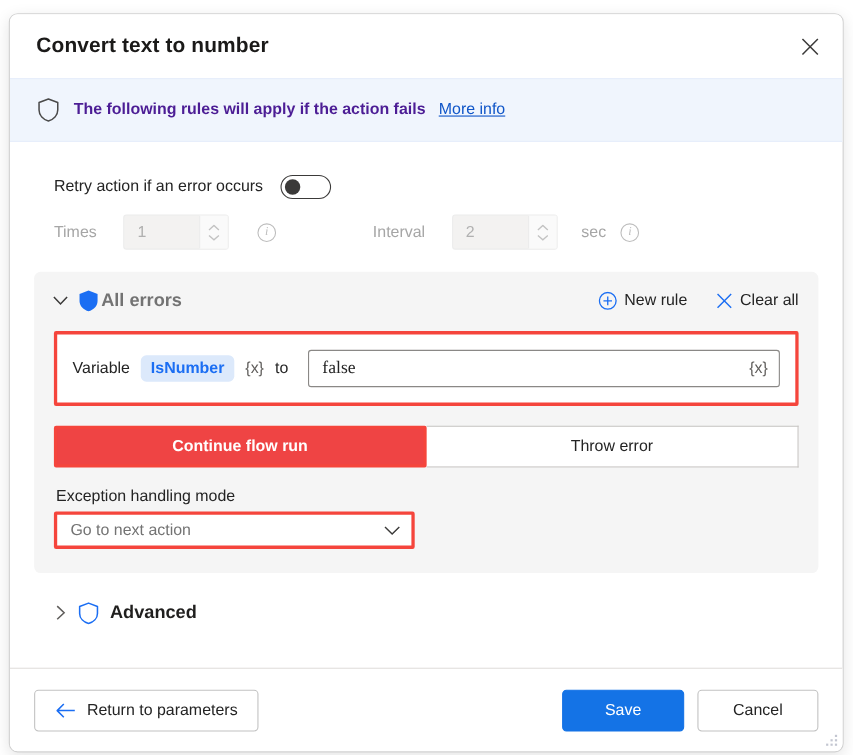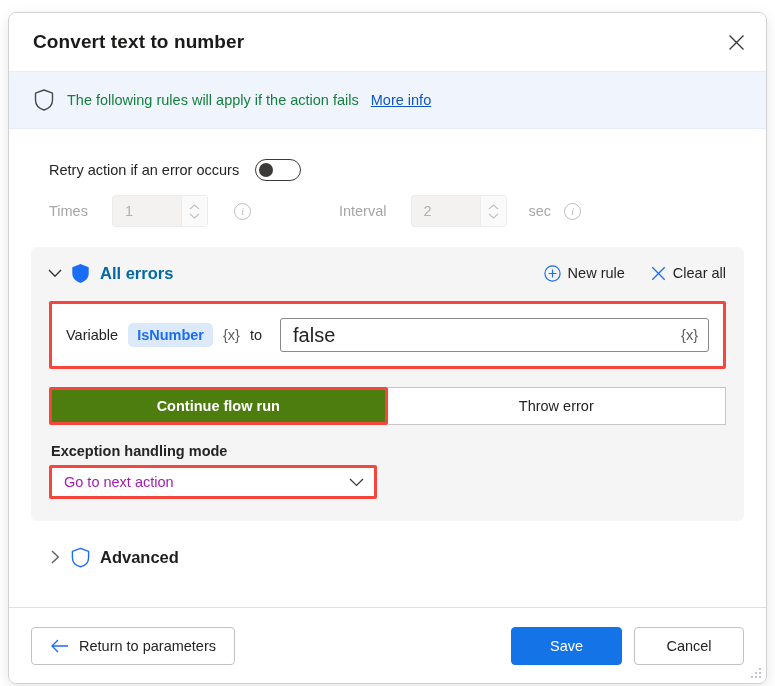--- a/index.html
+++ b/index.html
@@ -66,21 +66,22 @@
     border-top: 1px solid #e6eefb;
     border-bottom: 1px solid #e6eefb;
     display: flex;
     align-items: center;
     padding: 0 24px;
     box-sizing: border-box;
     gap: 12px;
   }
   .banner-text {
     font-size: 14.5px;
-    color: #15803d;
+    color: #4c1d95;
+    font-weight: bold;
   }
   .banner-link {
     font-size: 14.5px;
     color: #0f55c8;
     text-decoration: underline;
     cursor: pointer;
   }
 
   
   .body {
@@ -199,22 +200,22 @@
   .chev {
     width: 20px;
     display: flex;
     align-items: center;
     justify-content: center;
     cursor: pointer;
   }
   .card-title {
     font-size: 16.5px;
     font-weight: 700;
-    color: #0369a1;
-    margin-left: 10px;
+    color: #737373;
+    margin-left: 2px;
     flex: 1 1 auto;
   }
   .shield-wrap { margin-left: 6px; display: flex; align-items: center;}
   .card-action {
     display: flex;
     align-items: center;
     gap: 7px;
     font-size: 14.5px;
     color: #242424;
     cursor: pointer;
@@ -258,69 +259,69 @@
     border: 1px solid #8a8886;
     border-radius: 3px;
     display: flex;
     align-items: center;
     padding: 0 10px 0 12px;
     box-sizing: border-box;
     margin-left: 8px;
   }
   .val-text {
     flex: 1 1 auto;
-    font-size: 20px;
+    font-size: 16px;
     color: #242424;
+    font-family: Liberation Serif, serif;
   }
 
   
   .seg-wrap {
     margin: 18px 18px 0 18px;
     display: flex;
     height: 38px;
   }
   .seg {
     flex: 1 1 50%;
     display: flex;
     align-items: center;
     justify-content: center;
     font-size: 14.5px;
     cursor: pointer;
     box-sizing: border-box;
   }
   .seg-on {
-    background: #4d7c0f;
+    background: #ef4444;
     color: #ffffff;
     font-weight: 700;
   }
   .seg-off {
     background: #ffffff;
     color: #242424;
     border: 1px solid #c8c6c4;
     border-left: none;
   }
 
   .field-label {
     font-size: 14.5px;
     color: #242424;
     margin: 18px 0 6px 20px;
-    font-weight: bold;
   }
   .dropdown {
     margin-left: 18px;
     width: 328px;
     height: 34px;
     background: #ffffff;
     display: flex;
     align-items: center;
     padding: 0 10px 0 12px;
     box-sizing: border-box;
     cursor: pointer;
   }
-  .dd-text { flex: 1 1 auto; font-size: 14.5px; color: #a21caf; }
+  .dd-text { flex: 1 1 auto; font-size: 14.5px; color: #737373; }
 
   
   .advanced-row {
     display: flex;
     align-items: center;
     height: 56px;
     padding-left: 14px;
     margin-top: 8px;
     cursor: pointer;
   }

